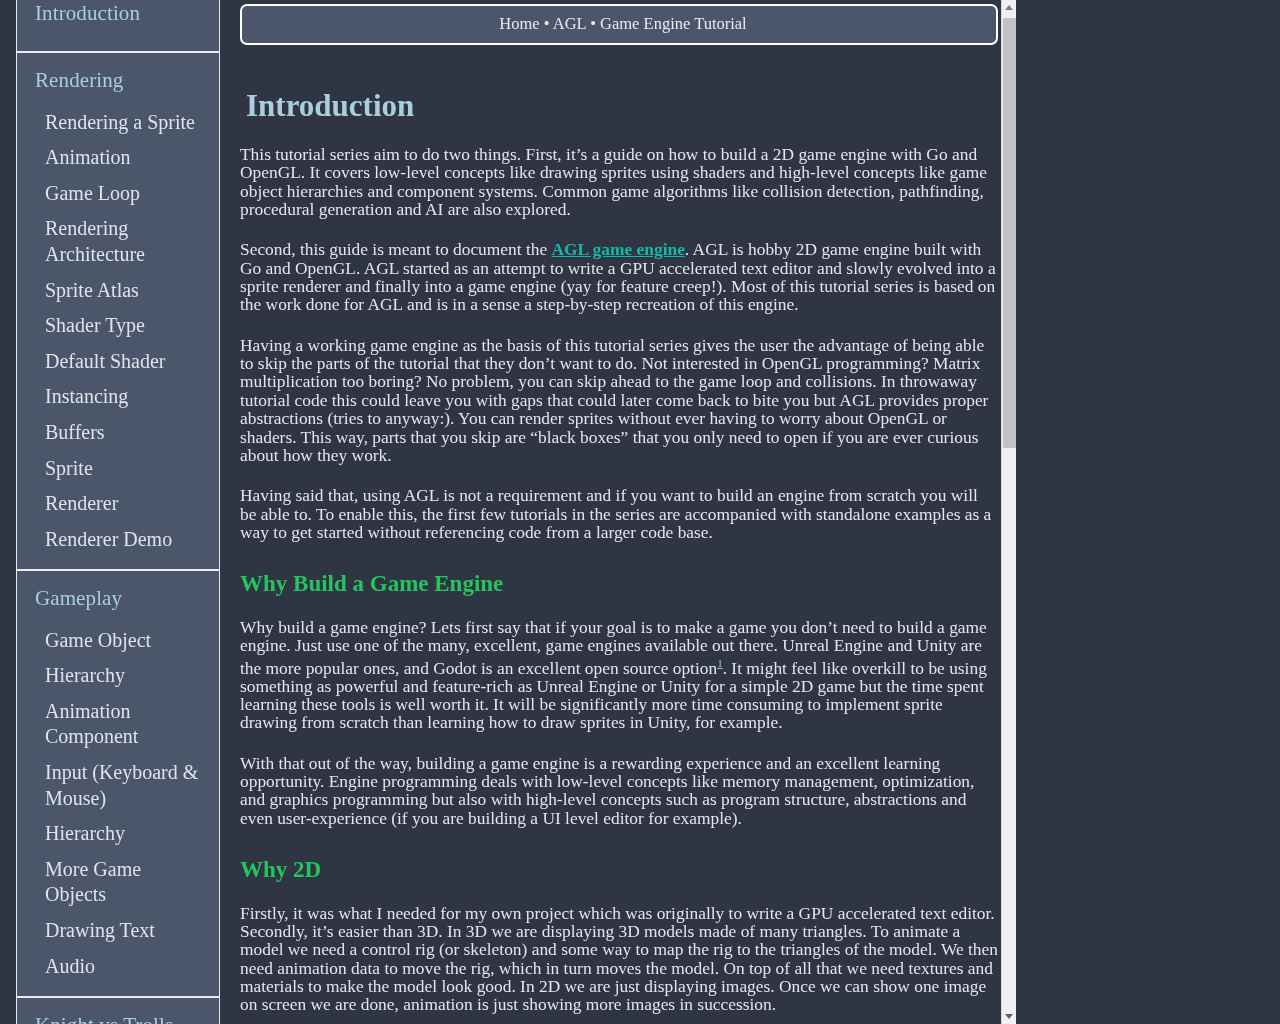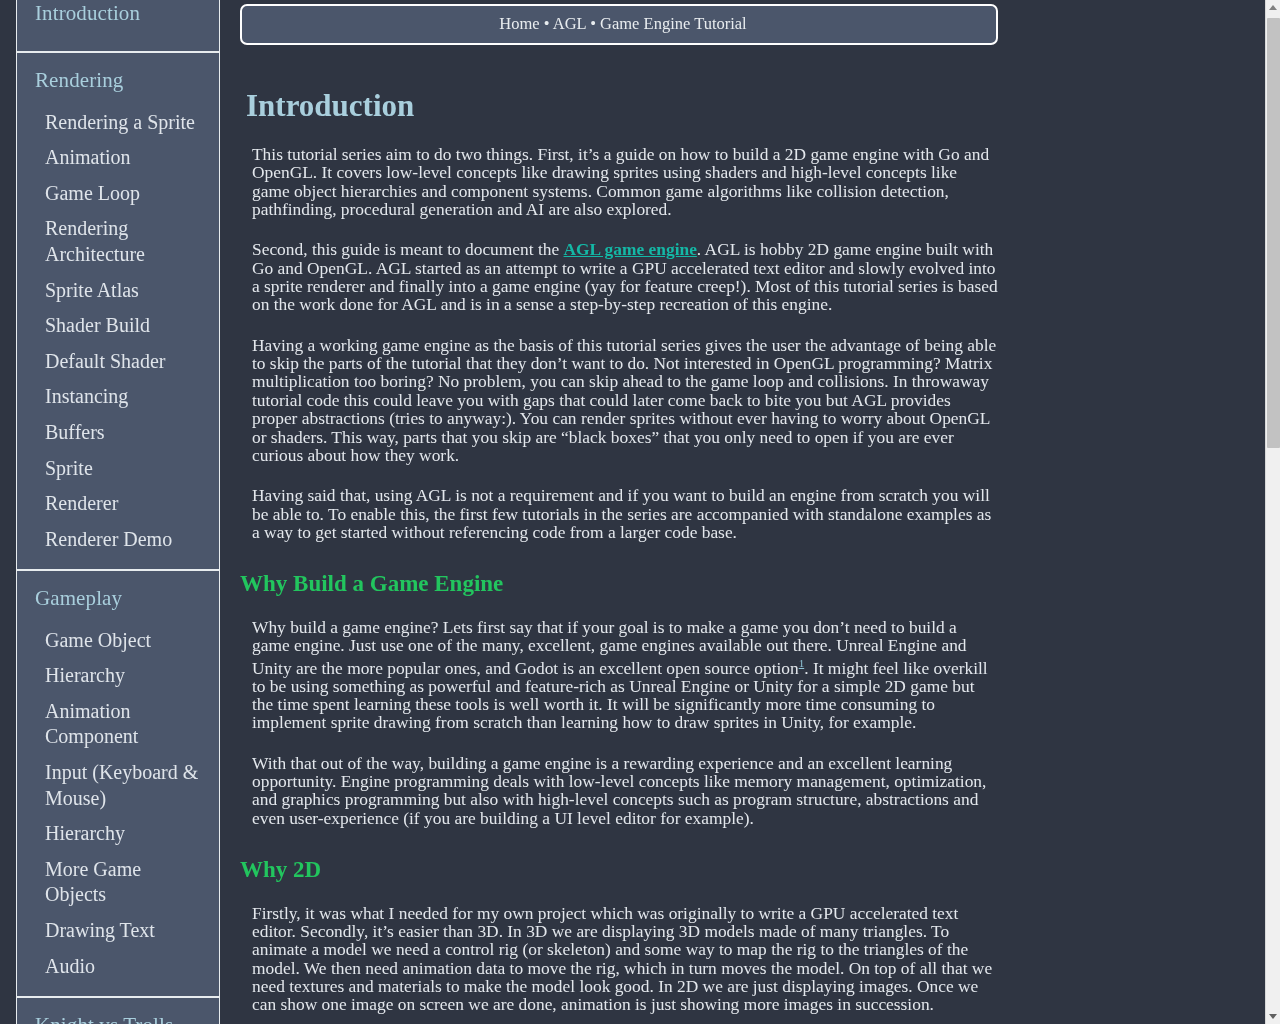--- a/index.html
+++ b/index.html
@@ -6,21 +6,21 @@
   html, body {
     margin: 0; padding: 0;
     width: 1280px; height: 1024px;
     overflow: hidden;
     background: #2f3542;
     font-family: "Liberation Serif", serif;
   }
 
   #page {
     position: relative;
-    width: 1280px; height: 1024px;
+    width: 1016px; height: 1024px;
     background: #2f3542;
     display: flex;
     overflow: hidden;
   }
 
   
   #sidebar {
     position: relative;
     width: 236px;
     min-width: 236px;
@@ -113,21 +113,21 @@
     color: #22c55e;
     font-size: 23px;
     font-weight: bold;
     margin: 30px 0 20px 0;
     line-height: 1.15;
   }
   p.para {
     color: #e3e7ec;
     font-size: 17.4px;
     line-height: 1.055;
-    margin: 0 0 22px 12px;
+    margin: 0 0 22px 0;
     text-align: left;
   }
   p.para a.inline-link {
     color: #14b8a6;
     text-decoration: underline;
     font-weight: bold;
   }
   sup.footnote-ref a {
     color: #8fc4d6;
     text-decoration: underline;
@@ -183,21 +183,21 @@
           <div class="nav-title top">Introduction</div>
         </div>
         <div class="nav-sep"></div>
         <div class="nav-section">
           <div class="nav-title">Rendering</div>
           <a class="nav-link">Rendering a Sprite</a>
           <a class="nav-link">Animation</a>
           <a class="nav-link">Game Loop</a>
           <a class="nav-link">Rendering Architecture</a>
           <a class="nav-link">Sprite Atlas</a>
-          <a class="nav-link">Shader Build</a>
+          <a class="nav-link">Shader Type</a>
           <a class="nav-link">Default Shader</a>
           <a class="nav-link">Instancing</a>
           <a class="nav-link">Buffers</a>
           <a class="nav-link">Sprite</a>
           <a class="nav-link">Renderer</a>
           <a class="nav-link">Renderer Demo</a>
         </div>
         <div class="nav-sep"></div>
         <div class="nav-section">
           <div class="nav-title">Gameplay</div>

